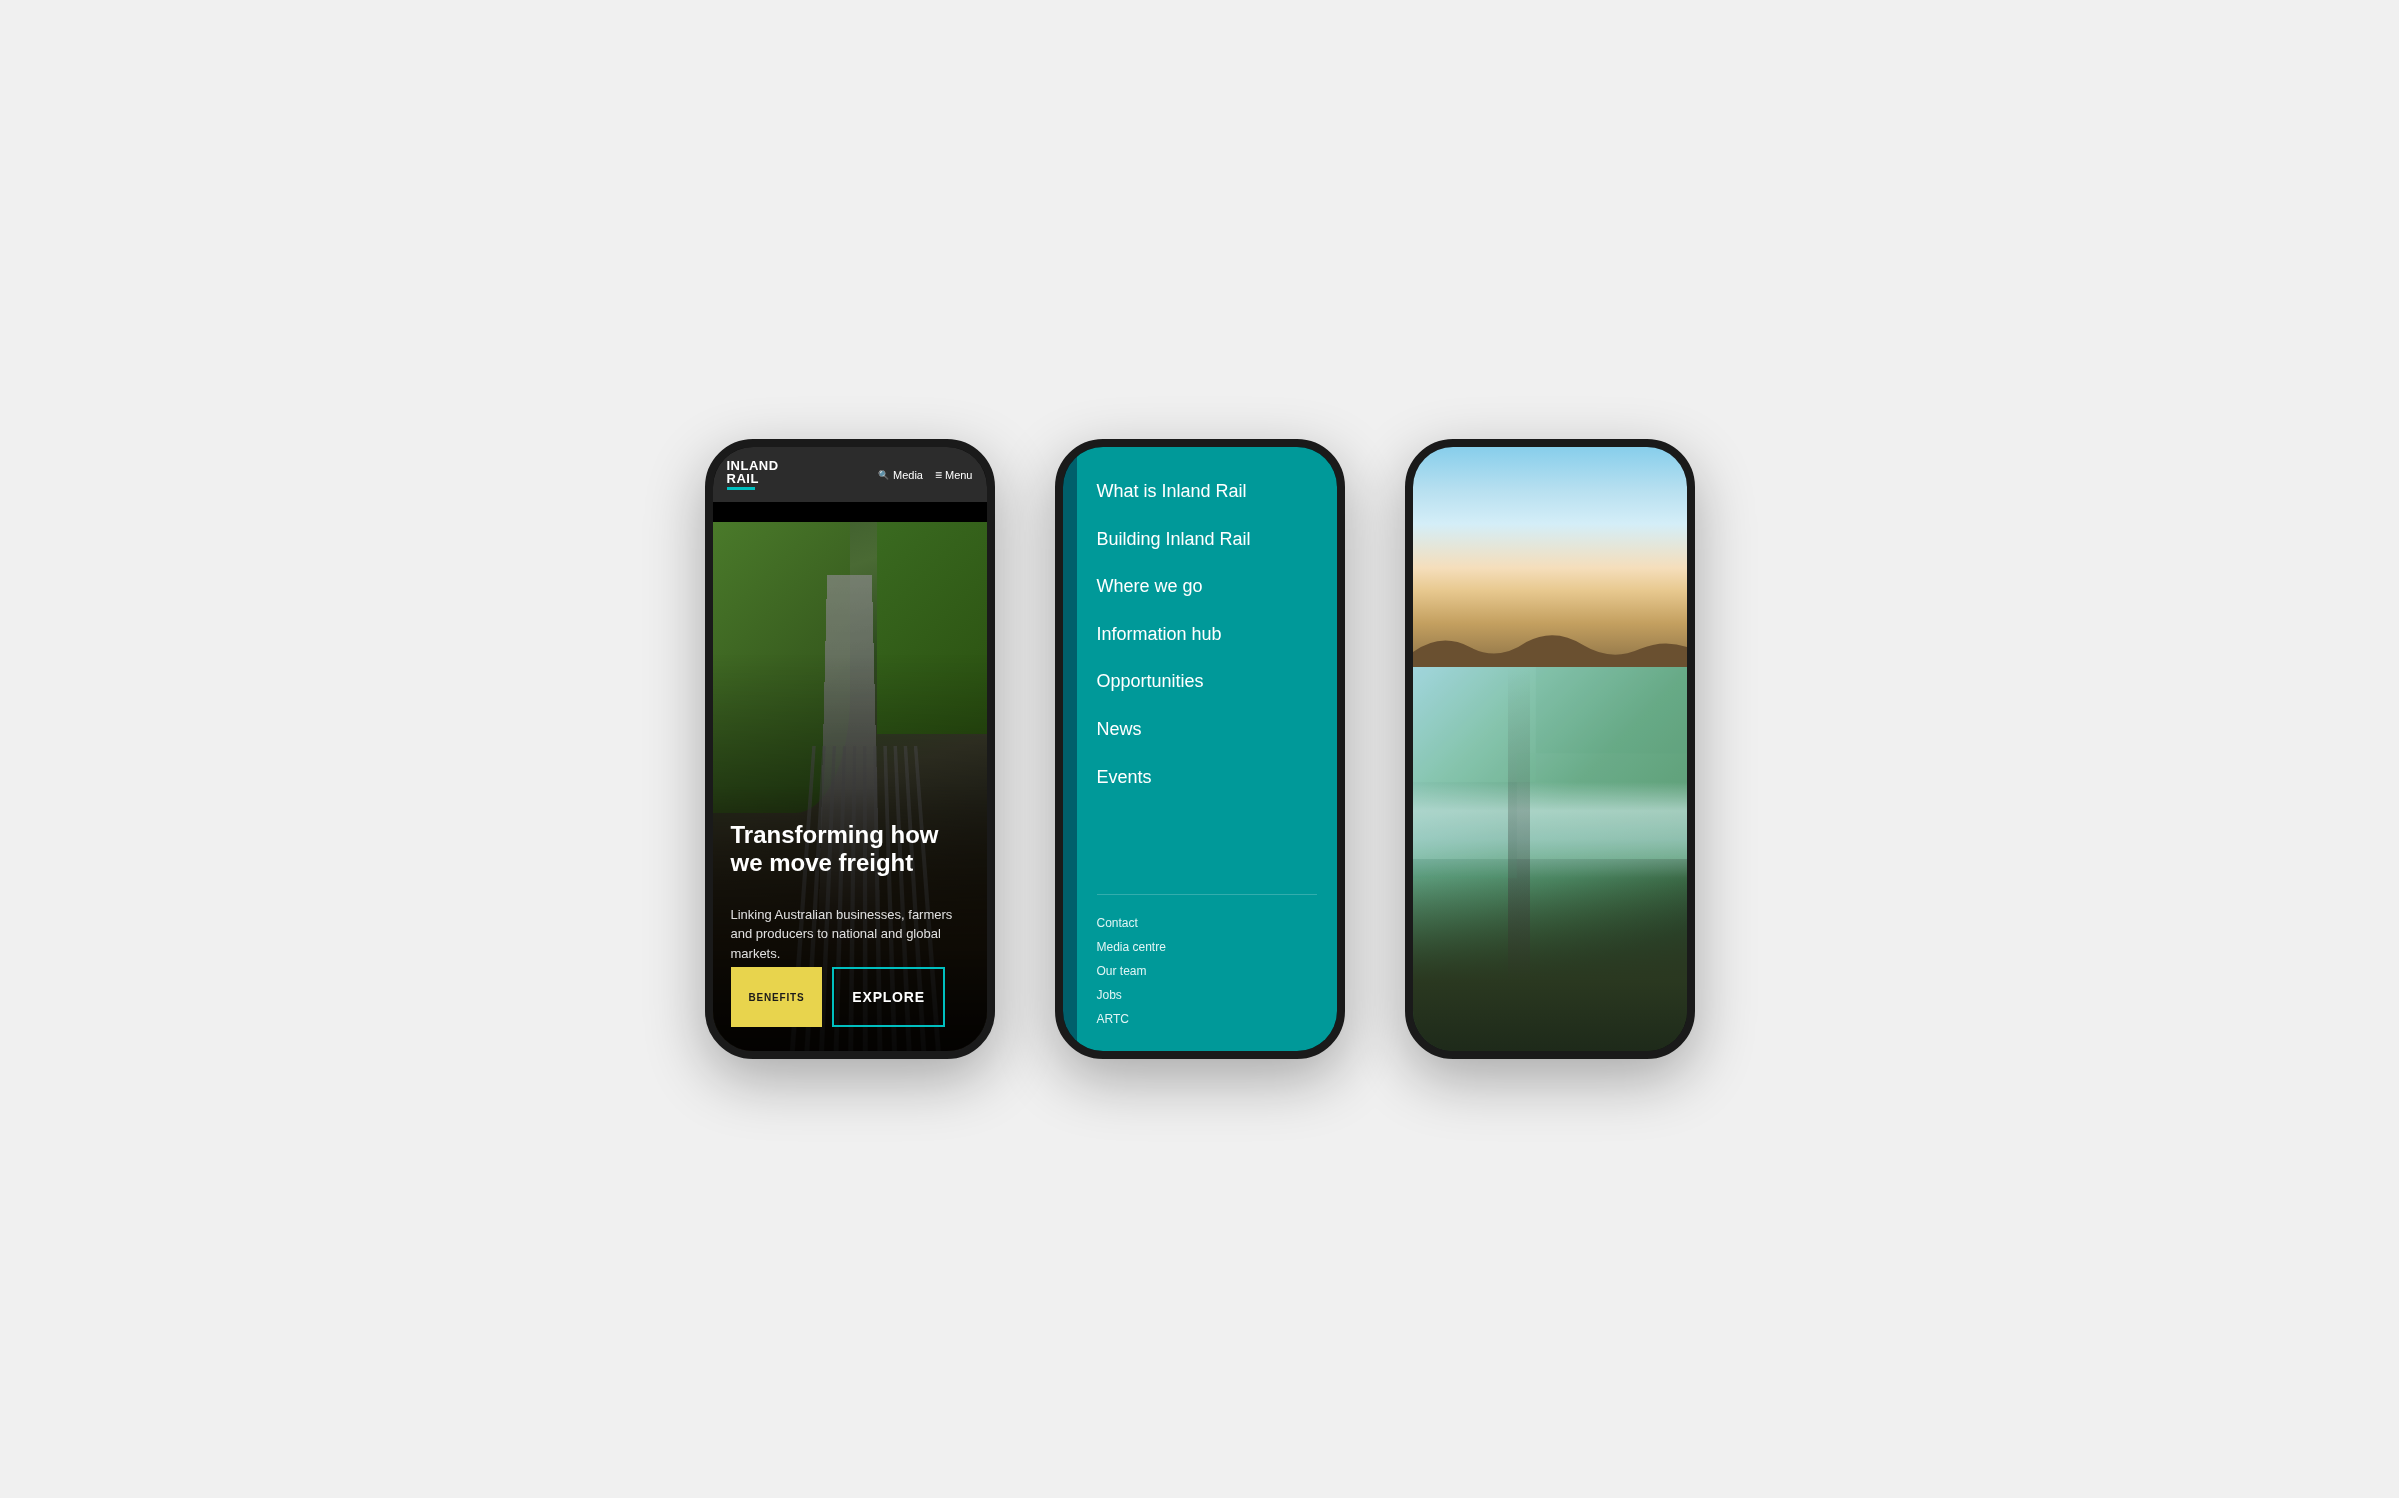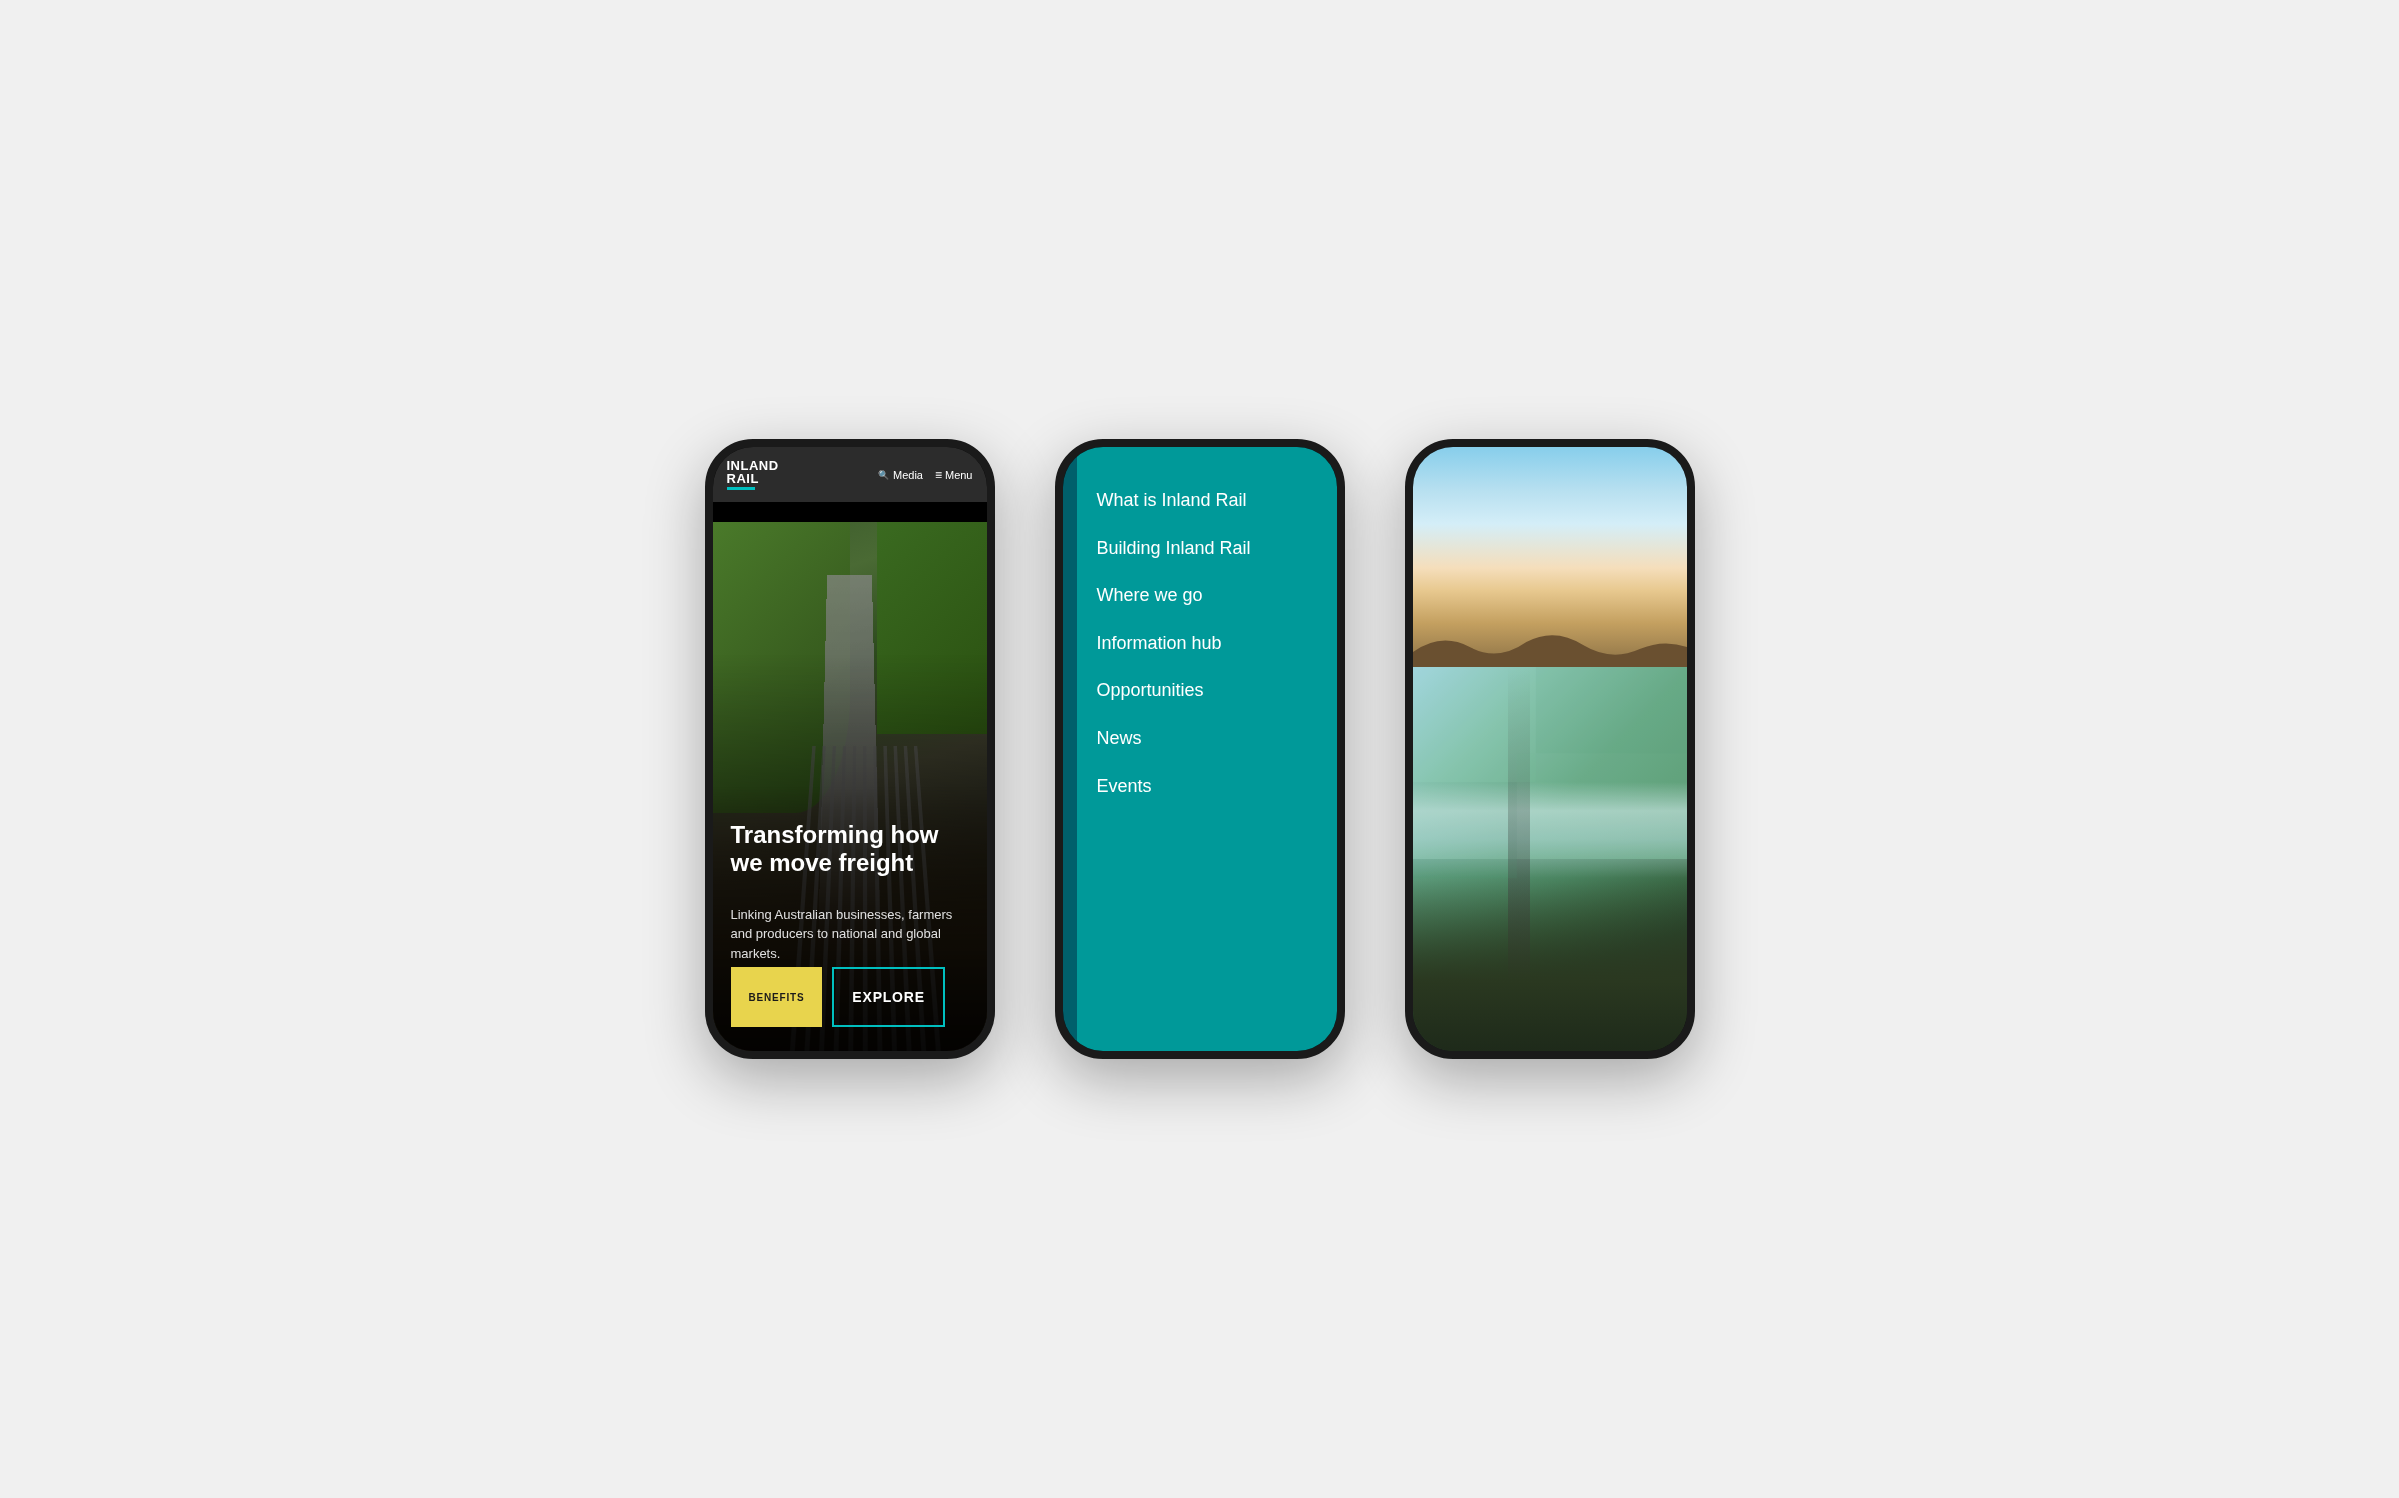--- a/index.html
+++ b/index.html
@@ -248,21 +248,21 @@
 
     .phone2-sidebar {
       width: 14px;
       background: #005f6b;
       flex-shrink: 0;
     }
 
     .phone2-menu {
       flex: 1;
       background: #009999;
-      padding: 30px 20px 20px;
+      padding: 21px 20px 20px;
       display: flex;
       flex-direction: column;
     }
 
     .menu-nav-items {
       flex: 1;
     }
 
     .menu-item {
       color: #ffffff;
@@ -503,20 +503,37 @@
             <span>Opportunities</span>
           </div>
           <div class="menu-item">
             <span>News</span>
           </div>
           <div class="menu-item">
             <span>Events</span>
           </div>
         </nav>
 
+        <div class="menu-secondary">
+          <div class="menu-secondary-item">
+            <span>Contact</span>
+          </div>
+          <div class="menu-secondary-item">
+            <span>Media centre</span>
+          </div>
+          <div class="menu-secondary-item">
+            <span>Our team</span>
+          </div>
+          <div class="menu-secondary-item">
+            <span>Jobs</span>
+          </div>
+          <div class="menu-secondary-item">
+            <span>ARTC</span>
+          </div>
+        </div>
       </div>
 
     </div>
   </div>
 
   <div class="phone-frame phone3">
     <div class="phone3-inner">
 
       <div class="phone3-top">
 

